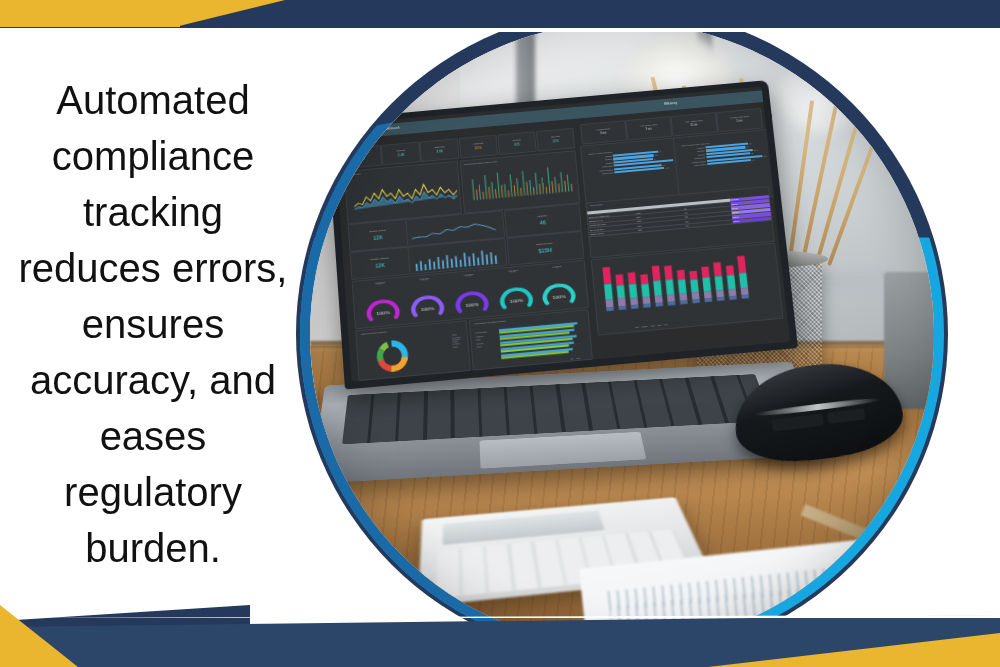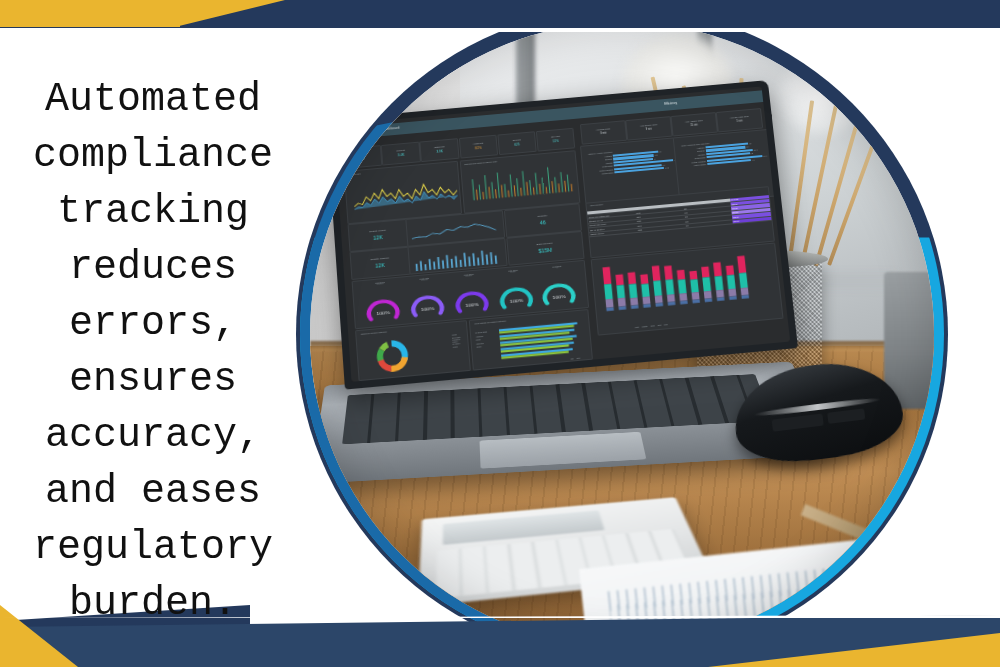--- a/index.html
+++ b/index.html
@@ -202,21 +202,21 @@
     opacity:.55;filter:blur(.6px);}
   .pen{position:absolute;left:78%;top:82%;width:26%;height:2%;
     background:linear-gradient(90deg,#c9b089,#8c7648);transform:rotate(22deg);filter:blur(1px);}
   .vignette{position:absolute;inset:0;border-radius:50%;
     box-shadow:inset 0 0 48px rgba(0,0,0,.18);pointer-events:none;}
 
   
   .quote{
     position:absolute;left:14px;top:72px;width:278px;z-index:10;
     text-align:center;color:#111111;font-size:40px;line-height:1.40;
-    font-family:Liberation Mono, monospace;font-weight:400;
+    font-family:Liberation Sans, sans-serif;font-weight:400;
   }
 </style>
 </head>
 <body>
 
 <div class="canvas">
 
   <div class="top-navy"></div>
   <div class="top-gold-wide"></div>
   <div class="top-gold-slope"></div>

